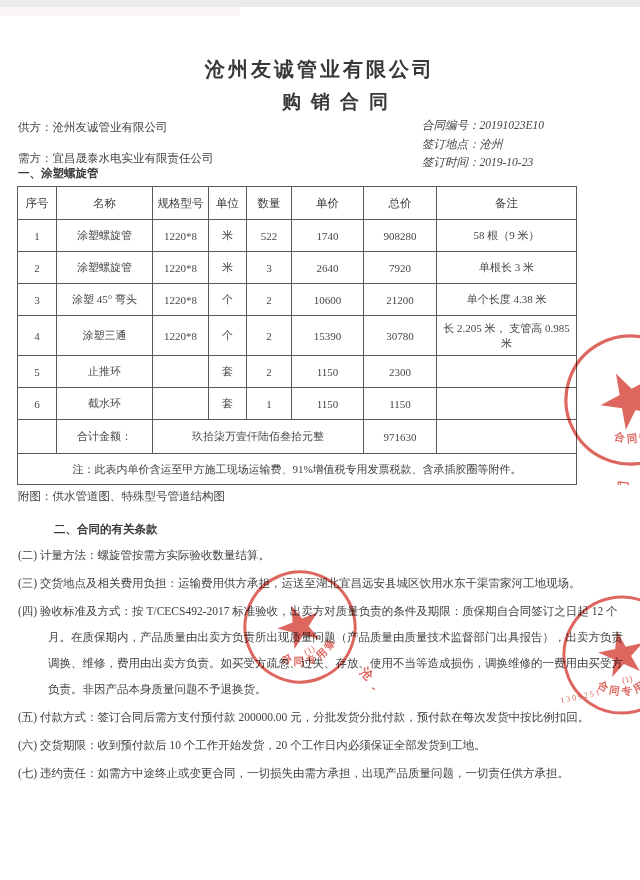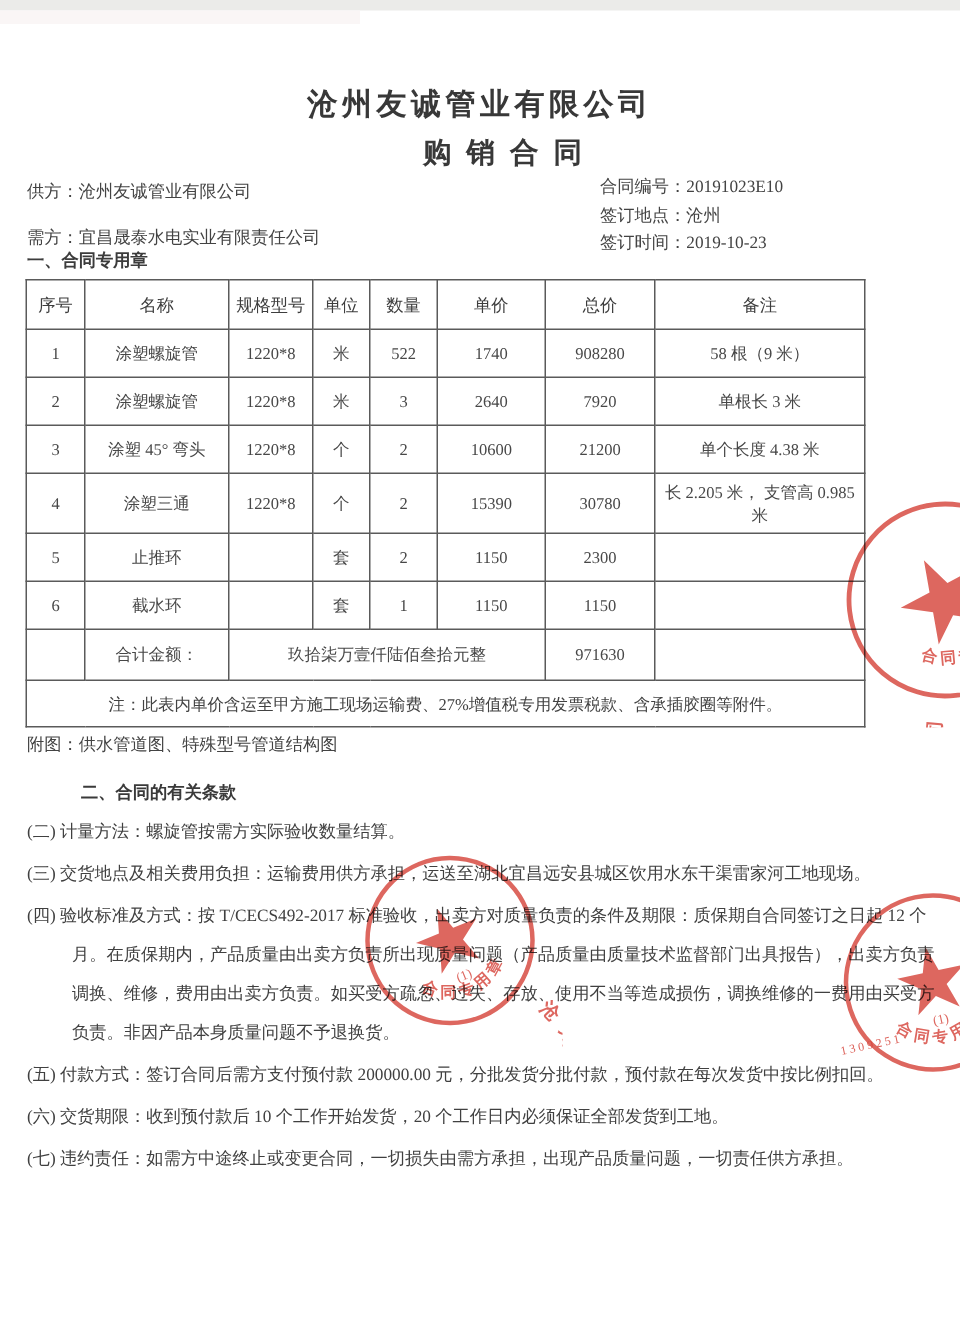--- a/index.html
+++ b/index.html
@@ -13,21 +13,21 @@
   .scan-top2{position:absolute;top:7px;left:0;width:240px;height:9px;background:#faf6f6;}
 
   .title1{position:absolute;top:56px;left:0;width:100%;text-align:center;
     font-size:20px;font-weight:bold;letter-spacing:3px;color:#383838;}
   .title2{position:absolute;top:89px;left:0;width:100%;text-align:center;
     font-size:19px;font-weight:bold;letter-spacing:10px;text-indent:10px;color:#383838;padding-left:15px;}
 
   .meta{position:absolute;font-size:11.5px;white-space:nowrap;color:#434343;}
   .m-supplier{top:120px;left:18px;}
   .m-buyer{top:151px;left:18px;}
-  .meta-right{position:absolute;top:116px;left:400px;font-size:11.5px;line-height:18.5px;color:#434343;}
+  .meta-right{position:absolute;top:116px;left:422px;font-size:11.5px;line-height:18.5px;color:#434343;font-style:italic;}
 
   .sec1-head{position:absolute;top:166px;left:18px;font-size:11.5px;font-weight:bold;color:#3c3c3c;}
 
   table.items{
     position:absolute;top:186px;left:17px;width:559px;
     border-collapse:collapse;table-layout:fixed;
     font-size:11px;color:#474747;
   }
   table.items th,table.items td{
     border:1px solid #5a5a5a;text-align:center;vertical-align:middle;
@@ -70,21 +70,21 @@
 
   <div class="meta m-supplier">供方：沧州友诚管业有限公司</div>
   <div class="meta m-buyer">需方：宜昌晟泰水电实业有限责任公司</div>
 
   <div class="meta-right">
     <div>合同编号：20191023E10</div>
     <div>签订地点：沧州</div>
     <div>签订时间：2019-10-23</div>
   </div>
 
-  <div class="sec1-head">一、合同专用章</div>
+  <div class="sec1-head">一、涂塑螺旋管</div>
 
   <table class="items">
     <colgroup>
       <col style="width:39px">
         <col style="width:96px">
         <col style="width:56px">
         <col style="width:38px">
       <col style="width:45px">
         <col style="width:72px">
         <col style="width:73px">
@@ -166,21 +166,21 @@
       </tbody>
     <tbody>
       <tr class="r-total">
         <td></td>
         <td>合计金额：</td>
         <td colspan="4">玖拾柒万壹仟陆佰叁拾元整</td>
         <td>971630</td>
         <td></td>
       </tr>
       <tr>
-        <td class="note-cell" colspan="8">注：此表内单价含运至甲方施工现场运输费、27%增值税专用发票税款、含承插胶圈等附件。</td>
+        <td class="note-cell" colspan="8">注：此表内单价含运至甲方施工现场运输费、91%增值税专用发票税款、含承插胶圈等附件。</td>
       </tr>
     </tbody>
   </table>
 
   <div class="attachment">附图：供水管道图、特殊型号管道结构图</div>
 
   <div class="sec2">
     <div class="sec2-head">二、合同的有关条款</div>
     <p class="clause">(二) 计量方法：螺旋管按需方实际验收数量结算。</p>
     <p class="clause">(三) 交货地点及相关费用负担：运输费用供方承担，运送至湖北宜昌远安县城区饮用水东干渠雷家河工地现场。</p>

